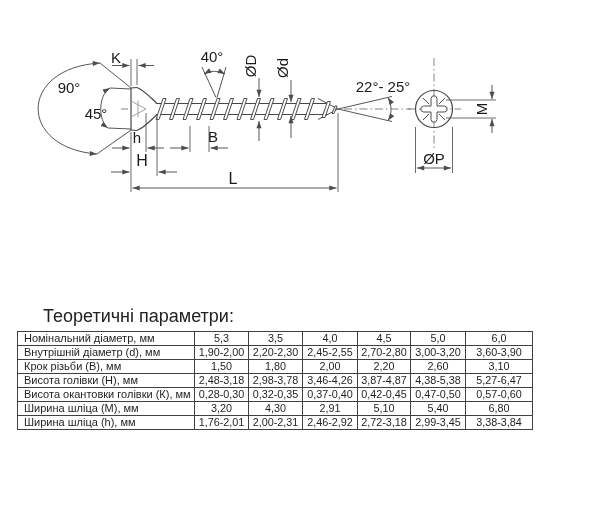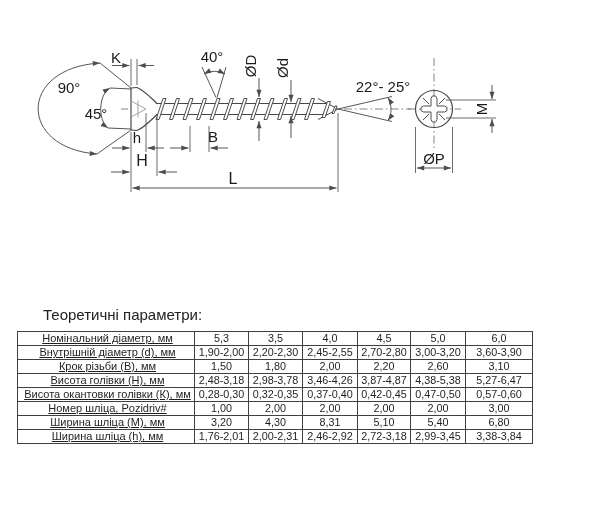--- a/index.html
+++ b/index.html
@@ -1,24 +1,24 @@
 <!DOCTYPE html>
 <html><head>
 <meta charset="utf-8">
 <style>
   html,body{margin:0;padding:0;background:#fff;}
   .stage{position:relative;width:600px;height:521px;background:#ffffff;overflow:hidden;
          font-family:"Liberation Sans", sans-serif;}
   .drawing-svg{position:absolute;left:0;top:0;}
-  .section-title{position:absolute;left:43px;top:306px;font-size:15px;color:#222;}
+  .section-title{position:absolute;left:43px;top:306px;font-size:18px;color:#222;}
   table.params{position:absolute;left:17px;top:331px;width:515px;border-collapse:collapse;
                table-layout:fixed;font-size:11px;color:#1f1f1f;}
   table.params td{border:1px solid #404040;vertical-align:middle;padding:0 3px;height:13px;
                   line-height:1.18;}
-  table.params td.lbl{text-align:center;padding-left:6px;text-decoration:underline;}
+  table.params td.lbl{text-align:left;padding-left:6px;}
   table.params td.val{text-align:center;white-space:pre-line;padding:0 1px;font-size:10.8px;}
   svg text{fill:#1b1b1b;font-family:"Liberation Sans", sans-serif;}
 </style>
 </head>
 <body>
 
 <div class="stage">
 
   <svg class="drawing-svg" width="600" height="300" viewBox="0 0 600 300">
     <defs>
@@ -195,33 +195,24 @@
         <tr>
           <td class="lbl">Висота окантовки голівки (К), мм</td>
           <td class="val">0,28-0,30</td>
           <td class="val">0,32-0,35</td>
           <td class="val">0,37-0,40</td>
           <td class="val">0,42-0,45</td>
           <td class="val">0,47-0,50</td>
           <td class="val">0,57-0,60</td>
         </tr>
         <tr>
-          <td class="lbl">Номер шліца, Pozidriv#</td>
-          <td class="val">1,00</td>
-          <td class="val">2,00</td>
-          <td class="val">2,00</td>
-          <td class="val">2,00</td>
-          <td class="val">2,00</td>
-          <td class="val">3,00</td>
-        </tr>
-        <tr>
           <td class="lbl">Ширина шліца (М), мм</td>
           <td class="val">3,20</td>
           <td class="val">4,30</td>
-          <td class="val">8,31</td>
+          <td class="val">2,91</td>
           <td class="val">5,10</td>
           <td class="val">5,40</td>
           <td class="val">6,80</td>
         </tr>
         <tr>
           <td class="lbl">Ширина шліца (h), мм</td>
           <td class="val">1,76-2,01</td>
           <td class="val">2,00-2,31</td>
           <td class="val">2,46-2,92</td>
           <td class="val">2,72-3,18</td>

